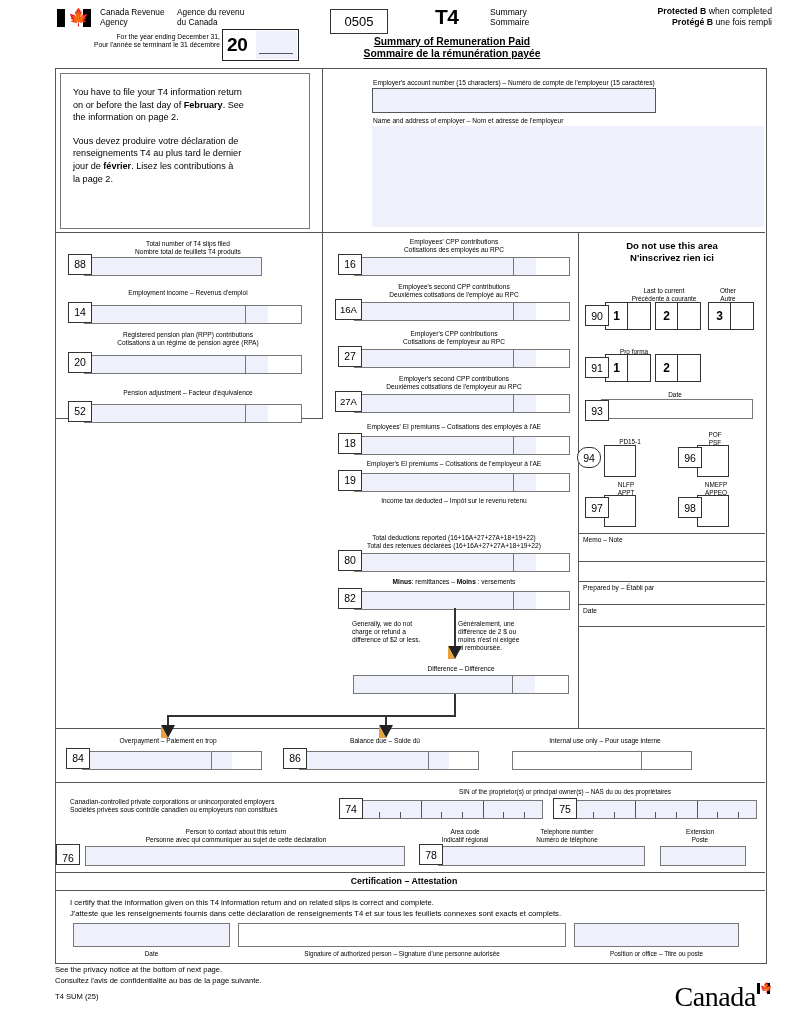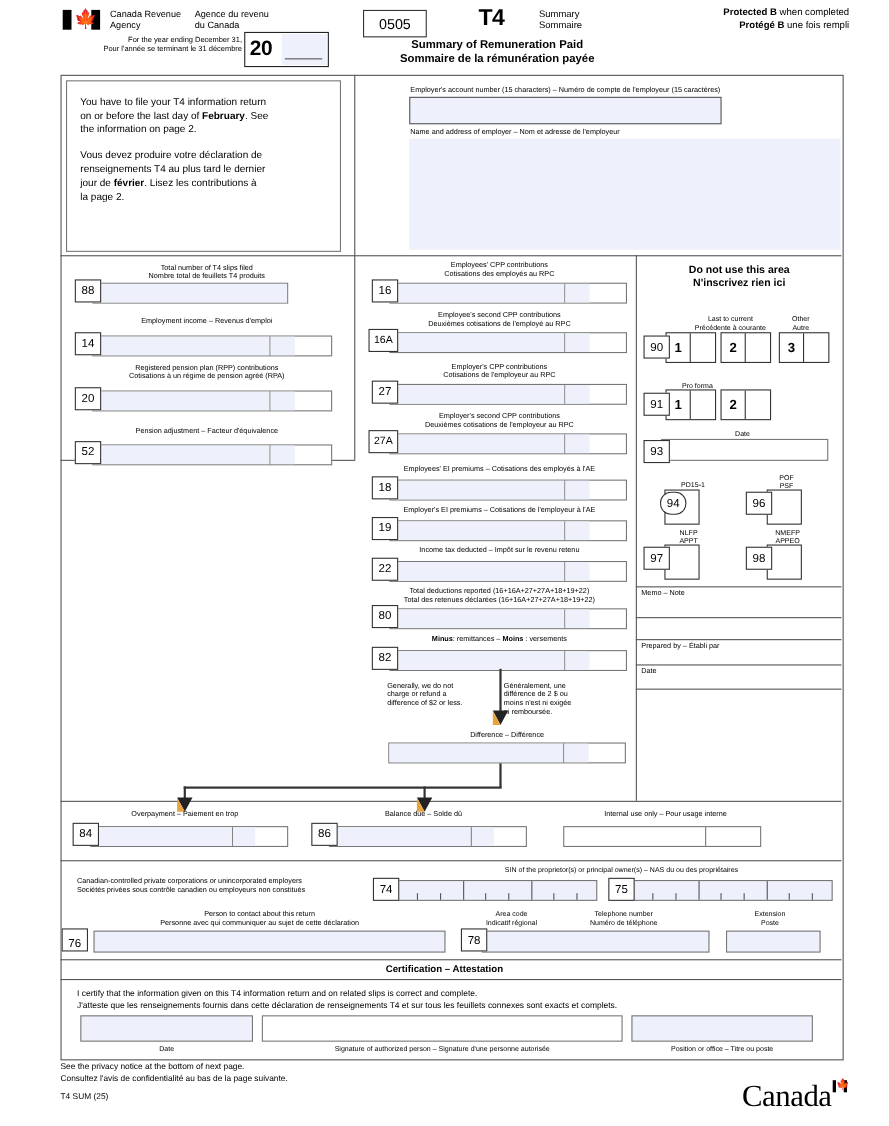--- a/index.html
+++ b/index.html
@@ -22,21 +22,21 @@
   .yearbox{position:absolute;left:222px;top:29px;width:75px;height:30px;border:1.3px solid #222;background:#fff;}
   .yearbox .y20{position:absolute;left:4px;top:4px;font-size:19px;font-weight:bold;line-height:21px;letter-spacing:-0.3px;}
   .yearbox .fill{position:absolute;left:33px;top:1px;right:1px;bottom:1px;background:#eef1fb;}
   .yearbox .ul{position:absolute;left:36px;right:5px;bottom:6px;border-bottom:1.2px solid #555;}
 
   .numbox{position:absolute;left:330px;top:9px;width:56px;height:23px;border:1.2px solid #333;
           display:flex;align-items:center;justify-content:center;font-size:13px;line-height:14px;}
 
   .t4{position:absolute;left:435px;top:6px;font-size:21px;font-weight:bold;line-height:22px;letter-spacing:-0.5px;}
   .t4sub{position:absolute;left:466px;top:7px;font-size:8.6px;line-height:10.2px;margin-left:24px;}
-  .sumtitle{position:absolute;left:292px;top:36px;width:320px;text-align:center;font-size:10.3px;font-weight:bold;line-height:12.4px;}
+  .sumtitle{position:absolute;left:292px;top:36px;width:320px;text-align:center;font-size:10.3px;font-weight:bold;line-height:12.4px;text-decoration:underline;}
   .prot{position:absolute;right:36px;top:6px;text-align:right;font-size:8.7px;line-height:10.6px;}
   .prot b{font-weight:bold;}
 
   
   .frame{position:absolute;left:55px;top:68px;width:710px;height:894px;border:1.3px solid #555;}
 
   .hline{position:absolute;background:#555;height:1.1px;}
   .vline{position:absolute;background:#555;width:1.1px;}
 
   
@@ -297,28 +297,20 @@
     <div class="body" style="left:16px;width:216px;">
       <div class="dollars" style="left:0;width:158px;"></div>
       <div class="cdiv" style="left:158px;"></div>
       <div class="cents" style="left:159px;width:22px;"></div>
     </div>
   </div>
 
   <div class="fldlab" style="left:338px;top:497px;width:232px;">
     <div>Income tax deducted – Impôt sur le revenu retenu</div>
   </div>
-  <div class="fld" style="left:338px;top:507px;width:232px;">
-    <div class="tag">22</div>
-    <div class="body" style="left:16px;width:216px;">
-      <div class="dollars" style="left:0;width:158px;"></div>
-      <div class="cdiv" style="left:158px;"></div>
-      <div class="cents" style="left:159px;width:22px;"></div>
-    </div>
-  </div>
 
   <div class="fldlab" style="left:338px;top:534px;width:232px;">
     <div>Total deductions reported (16+16A+27+27A+18+19+22)</div>
     <div>Total des retenues déclarées (16+16A+27+27A+18+19+22)</div>
   </div>
   <div class="fld" style="left:338px;top:550px;width:232px;">
     <div class="tag">80</div>
     <div class="body" style="left:16px;width:216px;">
       <div class="dollars" style="left:0;width:158px;"></div>
       <div class="cdiv" style="left:158px;"></div>
@@ -418,21 +410,21 @@
     <div>Date</div>
   </div>
   <div class="numtag" style="left:585px;top:400px;">
     <span>93</span>
   </div>
   <div class="whitebox" style="left:601px;top:399px;width:152px;height:20px;"></div>
 
   <div class="tinylab" style="left:600px;top:438px;width:60px;">
     <div>PD15-1</div>
   </div>
-  <div class="numtag" style="left:600px;top:447px;border-radius:10px;">
+  <div class="numtag" style="left:577px;top:447px;border-radius:10px;">
     <span>94</span>
   </div>
   <div class="sqbox" style="left:604px;top:445px;"></div>
 
   <div class="tinylab" style="left:690px;top:431px;width:50px;">
     <div>POF</div>
     <div>PSF</div>
   </div>
   <div class="numtag" style="left:678px;top:447px;">
     <span>96</span>

